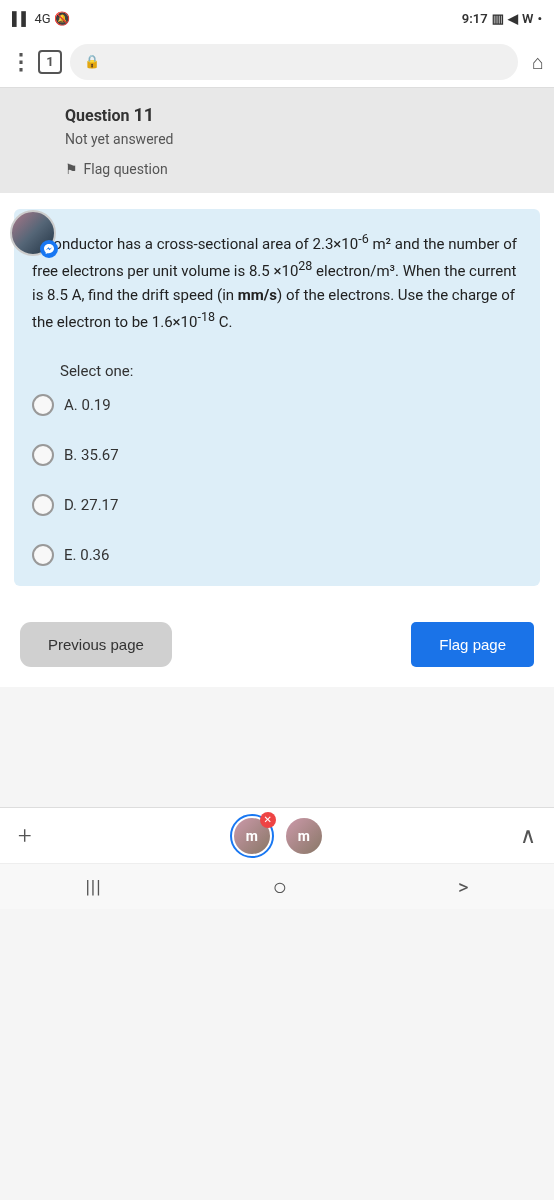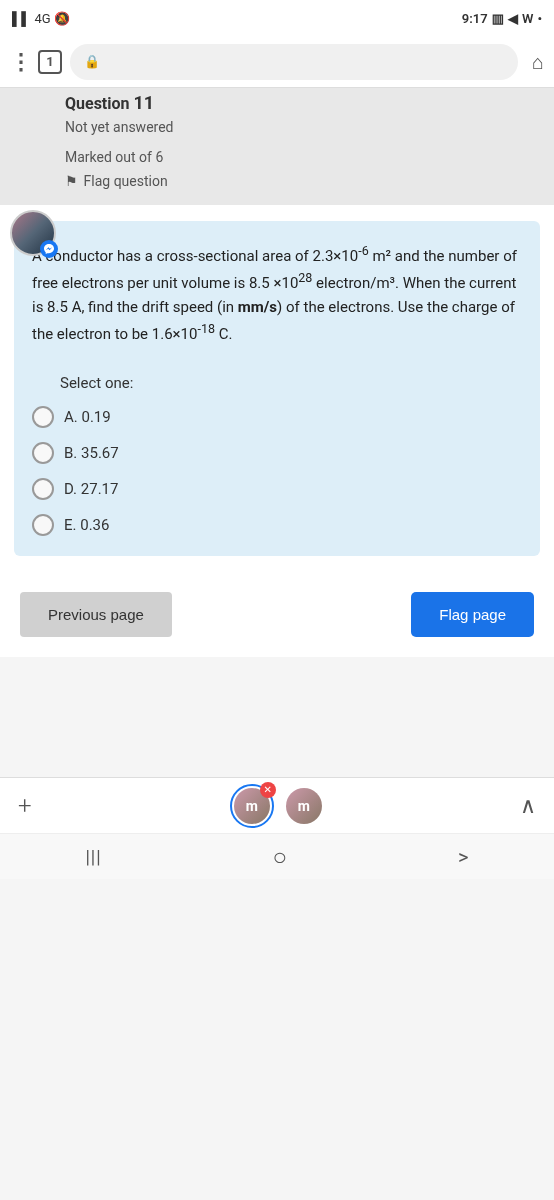--- a/index.html
+++ b/index.html
@@ -127,21 +127,21 @@
     }
     .avatar-badge svg {
       width: 12px;
       height: 12px;
       fill: white;
     }
 
     
     .question-header {
       background: #e8e8e8;
-      padding: 4px 20px 16px 65px;
+      padding: 16px 20px 16px 65px;
       margin: 0;
     }
     .question-number {
       font-size: 16px;
       font-weight: normal;
       color: #333;
       margin-bottom: 6px;
     }
     .question-number span {
       font-weight: bold;
@@ -189,21 +189,21 @@
       color: #333;
       margin-bottom: 14px;
       margin-left: 28px;
     }
 
     
     .options-list {
       list-style: none;
       display: flex;
       flex-direction: column;
-      gap: 14px;
+      gap: 28px;
     }
     .option-item {
       display: flex;
       align-items: center;
       gap: 10px;
       cursor: pointer;
     }
     .radio-circle {
       width: 22px;
       height: 22px;
@@ -229,21 +229,21 @@
     
     .nav-buttons {
       display: flex;
       justify-content: space-between;
       align-items: center;
       padding: 20px 20px 10px 20px;
     }
     .btn-prev {
       background: #d0d0d0;
       border: none;
-      border-radius: 4px;
+      border-radius: 11px;
       padding: 14px 28px;
       font-size: 15px;
       color: #333;
       cursor: pointer;
       font-weight: 500;
     }
     .btn-next {
       background: #1a73e8;
       border: none;
       border-radius: 5px;
@@ -380,21 +380,20 @@
 </div>
 
 <div class="page-content">
 
   <div class="question-header">
     <div class="question-number">
       <span>Question</span>
       <span> </span><span style="font-weight:bold; font-size:18px;">11</span>
     </div>
     <div class="question-status">Not yet answered</div>
-    <div class="question-marked">Marked out of 6</div>
     <div class="flag-question">
       <span class="flag-icon">⚑</span>
       <span>Flag question</span>
     </div>
   </div>
 
   <div class="question-body">
     <div class="question-text">
       A conductor has a cross-sectional area of 2.3×10<sup>-6</sup> m² and the number of free electrons per unit volume is 8.5 ×10<sup>28</sup> electron/m³. When the current is 8.5 A, find the drift speed (in <strong>mm/s</strong>) of the electrons. Use the charge of the electron to be 1.6×10<sup>-18</sup> C.
     </div>

